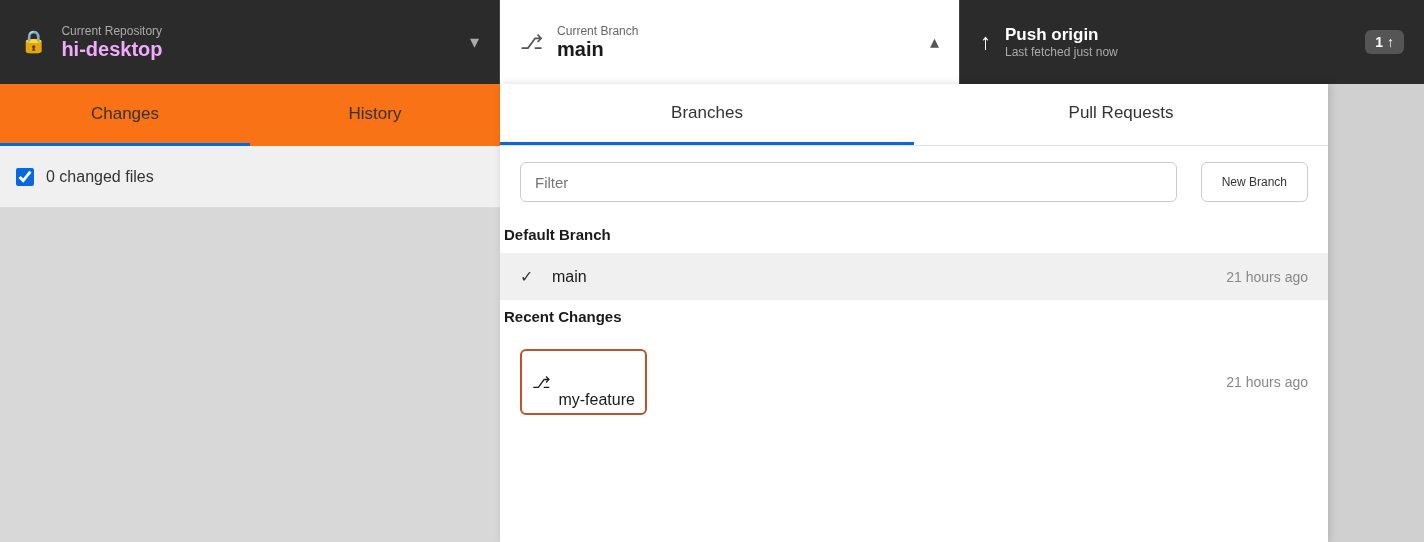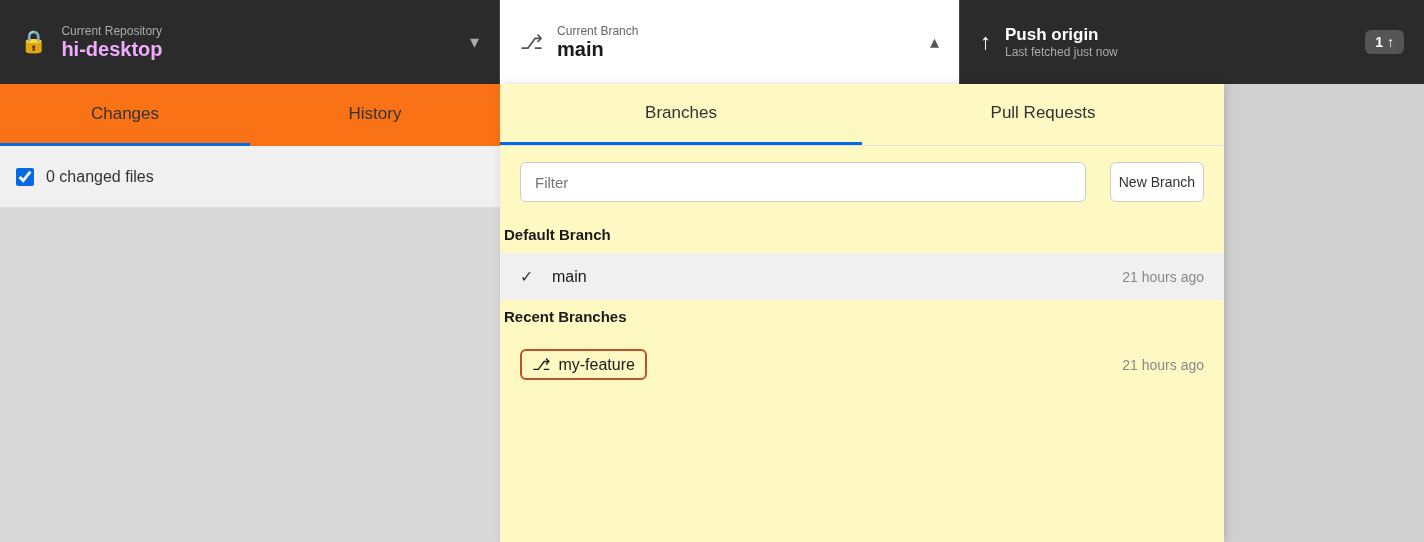--- a/index.html
+++ b/index.html
@@ -195,23 +195,23 @@
       color: #333;
     }
 
     .left-empty {
       flex: 1;
       background: #d8d8d8;
     }
 
     
     .dropdown-panel {
-      width: 724px;
-      flex-shrink: 0;
-      background: #fef9c3;
+      width: 828px;
+      flex-shrink: 0;
+      background: #ffffff;
       display: flex;
       flex-direction: column;
       box-shadow: 2px 0 8px rgba(0,0,0,0.15);
       z-index: 10;
     }
 
     .dropdown-tabs {
       display: flex;
       height: 62px;
       border-bottom: 1px solid #e0e0e0;
@@ -248,25 +248,25 @@
       border: 1px solid #ccc;
       border-radius: 6px;
       padding: 0 14px;
       font-size: 15px;
       color: #999;
       outline: none;
     }
 
     .new-branch-btn {
       height: 40px;
-      padding: 0 8px;
+      padding: 0 20px;
       border: 1px solid #ccc;
       border-radius: 6px;
       background: #fff;
-      font-size: 14px;
+      font-size: 12px;
       color: #333;
       cursor: pointer;
       white-space: nowrap;
     }
 
     .section-header {
       padding: 8px 4px 10px;
       font-size: 15px;
       font-weight: 700;
       color: #1a1a1a;
@@ -320,20 +320,21 @@
     }
 
     .branch-icon-box .branch-icon-svg {
       font-size: 16px;
       color: #1a1a1a;
     }
 
     .branch-icon-box .branch-item-name {
       font-size: 16px;
       color: #1a1a1a;
+      margin-top: 36px;
     }
 
     .recent-branch-item .branch-time {
       flex: 1;
       text-align: right;
       font-size: 14px;
       color: #888;
     }
 
     
@@ -402,21 +403,21 @@
     </div>
 
     <div class="section-header">Default Branch</div>
 
     <div class="branch-list-item selected">
       <span class="check-icon">✓</span>
       <span class="branch-item-name">main</span>
       <span class="branch-time">21 hours ago</span>
     </div>
 
-    <div class="section-header">Recent Branches</div>
+    <div class="section-header">Recent Changes</div>
 
     <div class="recent-branch-item">
       <div class="branch-icon-box">
         <span class="branch-icon-svg">⎇</span>
         <span class="branch-item-name">my-feature</span>
       </div>
       <span class="branch-time">21 hours ago</span>
     </div>
   </div>
 

